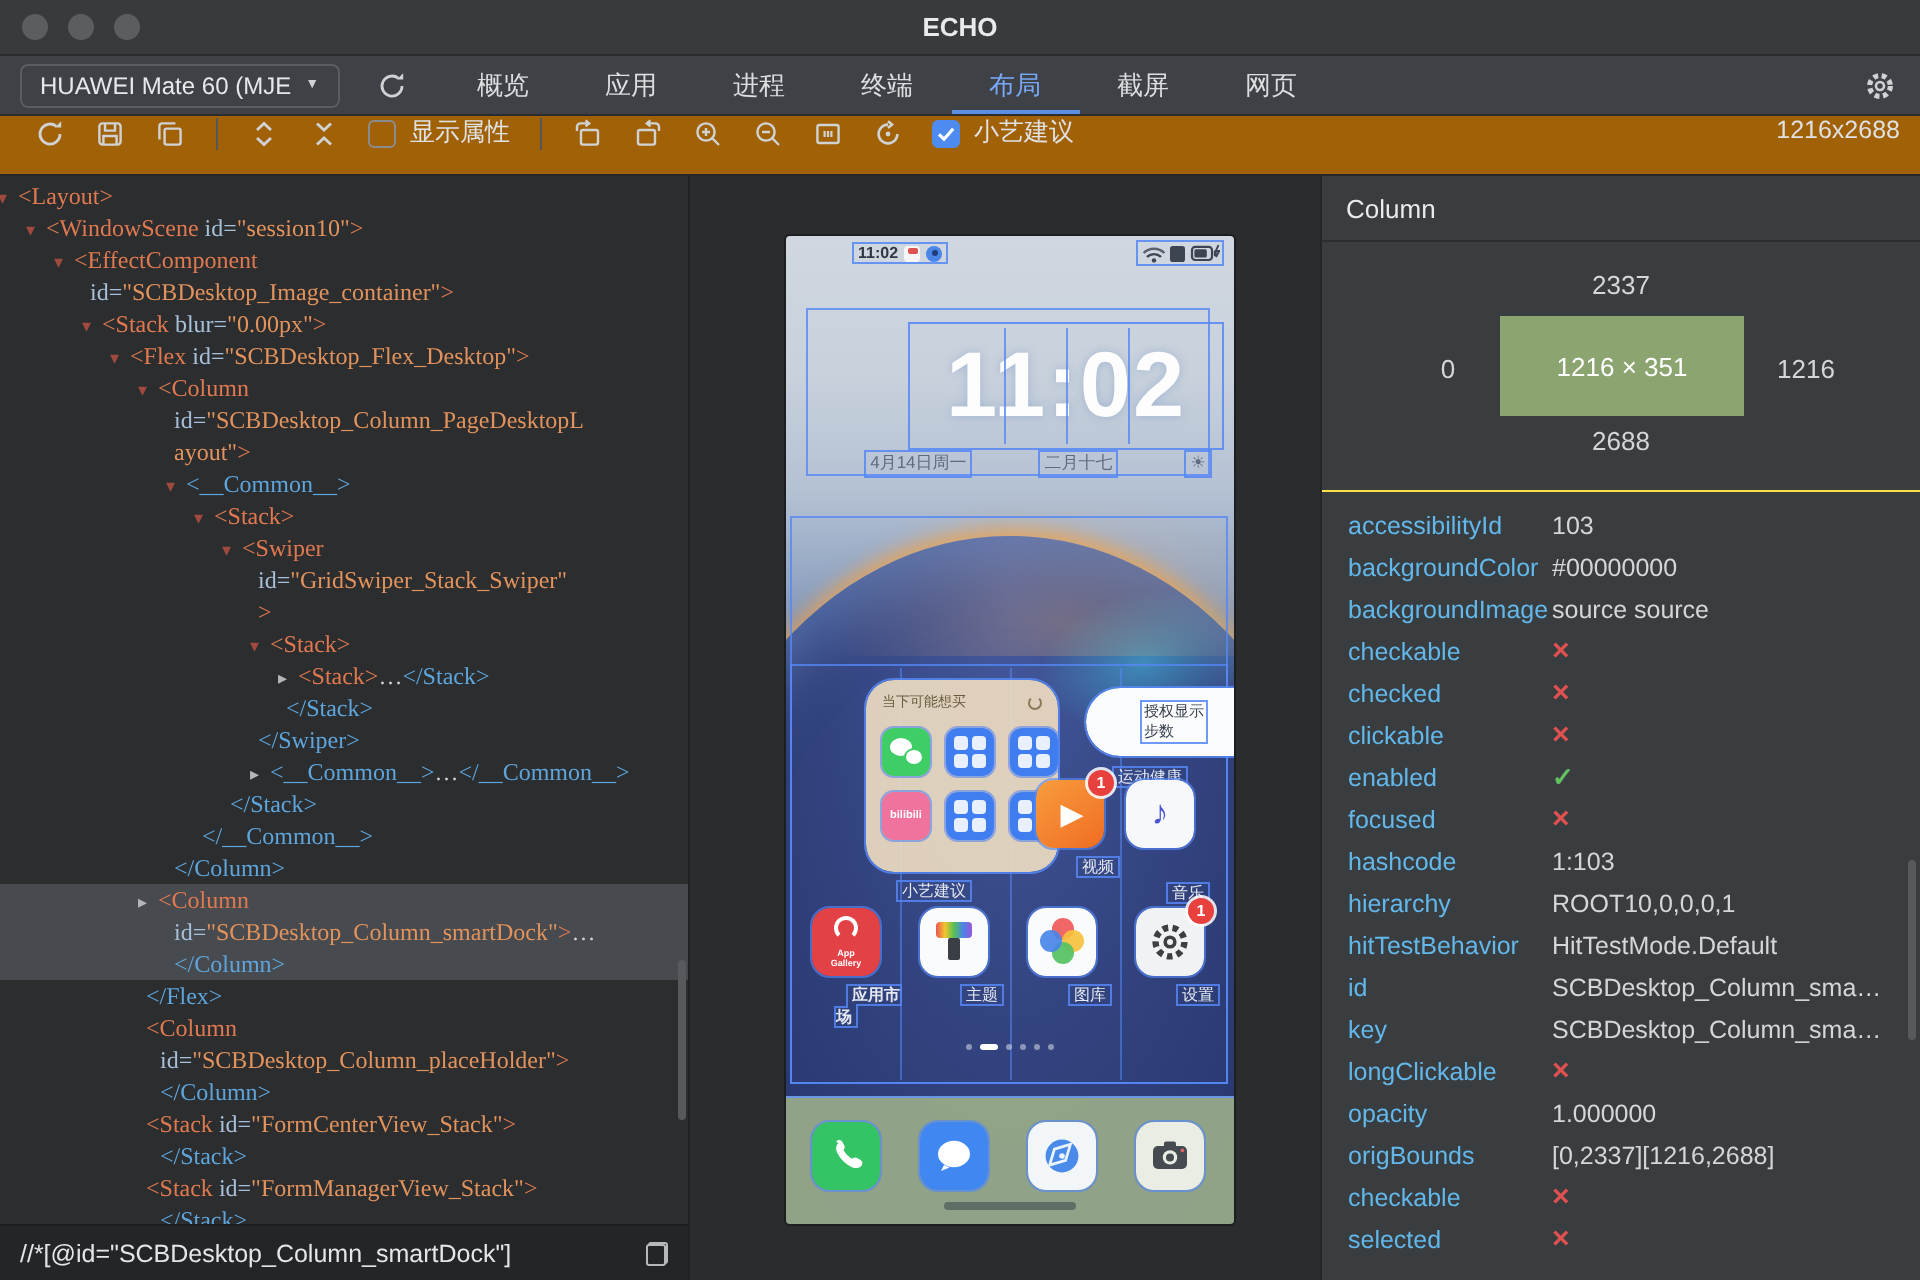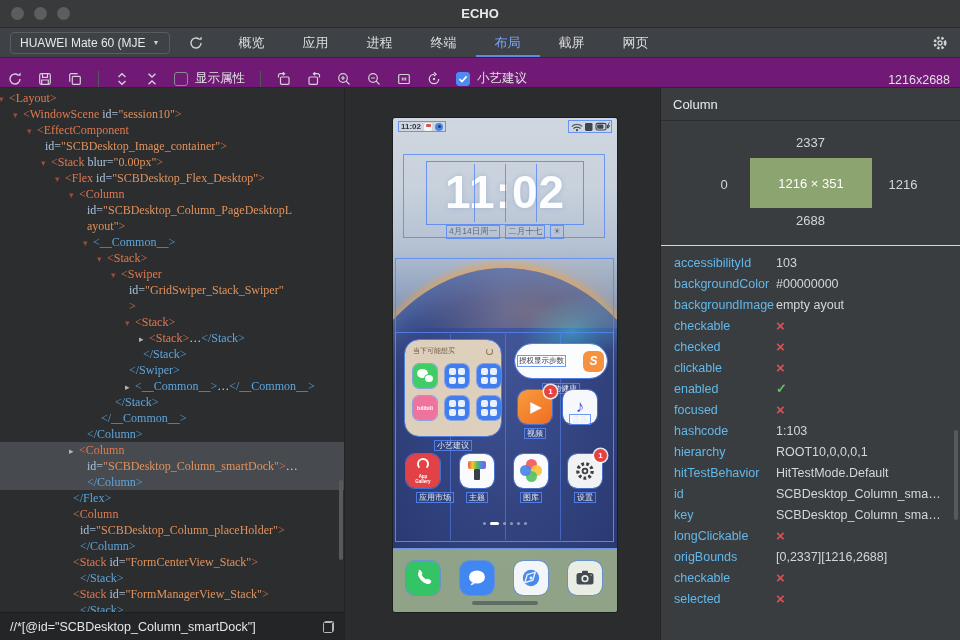--- a/index.html
+++ b/index.html
@@ -20,21 +20,21 @@
   .caret { font-size:7px; color:#cfd1d3; }
   .tbicon { width:16px; height:16px; color:#d0d2d4; }
   .tbicon svg { width:100%; height:100%; display:block; }
   .refbtn { margin-left:18px; }
   .tabs { display:flex; height:100%; margin-left:16px; }
   .tab { padding:0 19px; line-height:29px; font-size:13px; color:#dcdee0; cursor:default; }
   .tab.active { color:#79a7f7; box-shadow:inset 0 -2px 0 #5b8de0; }
   .gear { margin-left:auto; margin-right:12px; }
 
   
-  .toolbar { display:flex; align-items:flex-end; height:30px; background:#701a75; border-bottom:1px solid #26282a; }
+  .toolbar { display:flex; align-items:flex-start; height:30px; background:#a16207; border-bottom:1px solid #26282a; padding-left:10px; }
   .tbtn { display:flex; align-items:center; margin:0 7px; color:#c8cacc; }
   .tdiv { width:1px; height:16px; background:#54575a; margin:0 8px; }
   .cbox { width:14px; height:14px; border-radius:3px; border:1px solid #8a8d90; display:flex; align-items:center; justify-content:center; }
   .cbox.on { background:#4d8bf0; border-color:#4d8bf0; }
   .cbox svg { width:10px; height:10px; }
   .clabel { margin-left:7px; font-size:12.5px; color:#dfe1e3; }
   .resolution { margin-left:auto; margin-right:10px; font-size:12.5px; color:#dfe1e3; }
 
   
   .content { display:flex; height:552px; }
@@ -61,21 +61,21 @@
   .phone { position:absolute; left:48px; top:30px; width:224px; height:494px; overflow:hidden; border-radius:2px;
     box-shadow:0 0 0 1px #1d1e20;
     background:linear-gradient(180deg,#d0d7e0 0%,#c8d1dc 14%,#b4c1d3 26%,#8fa2c0 36%,#5e74a4 48%,#3d538e 60%,#2f4180 72%,#2a3a72 86%,#2e3e6e 100%); }
   .planet { position:absolute; left:-58px; top:150px; width:340px; height:420px; border-radius:50%;
     background:radial-gradient(ellipse at 50% 8%, #44589c 0%, #32437f 40%, #27356b 75%);
     box-shadow:0 -3px 9px 1px rgba(240,160,70,.75), inset 0 14px 30px rgba(150,190,240,.35); }
   .teal { position:absolute; right:-30px; top:163px; width:150px; height:100px; transform:rotate(-12deg);
     background:radial-gradient(closest-side, rgba(70,205,235,.5), rgba(70,205,235,0) 70%); }
   .glow { position:absolute; left:0; right:0; top:118px; height:92px;
     background:radial-gradient(ellipse at 62% 82%, rgba(250,180,100,.28), transparent 62%); }
-  .bb { outline:1px solid rgba(85,135,245,.85); }
+  .bb { outline:1px solid rgba(85,135,245,.85);margin-left:28px; }
   .box { position:absolute; border:1px solid rgba(85,135,245,.8); }
   .vline { position:absolute; top:216px; height:206px; width:0; border-left:1px solid rgba(85,135,245,.55); }
 
   .sbar { position:absolute; left:6px; right:6px; top:2px; height:13px; display:flex; justify-content:space-between; align-items:center; }
   .sb-l { display:flex; align-items:center; gap:3px; font-size:8px; font-weight:700; color:#2f3744; padding:0 2px; }
   .m1 { position:relative; width:8px; height:8px; background:#f5f6f8; border-radius:2px; }
   .m1::after { content:""; position:absolute; left:1.5px; top:1.5px; width:5px; height:3px; background:#e05152; border-radius:1px; }
   .m2 { position:relative; width:8px; height:8px; border-radius:50%; background:#4a86e8; }
   .m2::after { content:""; position:absolute; left:2.5px; top:2.5px; width:3px; height:3px; border-radius:50%; background:#1d3c78; }
   .sb-r { display:flex; align-items:center; padding:0 1px; }
@@ -474,27 +474,27 @@
           <div class="homebar"></div>
         </div>
       <div class="ai t-video" style="left: 125px; top: 272px;">
             <span class="play">▶</span>
             <span class="badge">1</span>
           </div>
           <div class="plabel" style="top: 310px; left: 114px; width: 56px;"><span class="bb">视频</span></div>
           <div class="ai t-music" style="left: 170px; top: 272px;">
             <span class="note">♪</span>
           </div>
-          <div class="plabel" style="top: 296px; left: 159px; width: 56px;"><span class="bb">音乐</span></div>
+          <div class="plabel" style="top: 323px; left: 159px; width: 56px;"><span class="bb">音乐</span></div>
           <div class="ai t-appgallery" style="left: 13px; top: 336px;">
             <i class="agring"></i>
             <span class="agtext">App
 Gallery</span>
           </div>
-          <div class="plabel" style="top: 374px; left: 14px; width: 56px;"><span class="bb">应用市场</span></div>
+          <div class="plabel" style="top: 374px; left: 2px; width: 56px; font-weight: bold;"><span class="bb">应用市场</span></div>
           <div class="ai t-themes" style="left: 67px; top: 336px;">
             <i class="brush"></i>
             <i class="bhandle"></i>
           </div>
           <div class="plabel" style="top: 374px; left: 56px; width: 56px;"><span class="bb">主题</span></div>
           <div class="ai t-gallery" style="left: 121px; top: 336px;">
             <i class="p p1"></i>
             <i class="p p2"></i>
             <i class="p p3"></i>
             <i class="p p4"></i>
@@ -524,21 +524,21 @@
           <div class="prow">
             <span class="pk">accessibilityId</span>
             <span class="pv">103</span>
           </div>
           <div class="prow">
             <span class="pk">backgroundColor</span>
             <span class="pv">#00000000</span>
           </div>
           <div class="prow">
             <span class="pk">backgroundImage</span>
-            <span class="pv">empty ayout</span>
+            <span class="pv">source source</span>
           </div>
           <div class="prow">
             <span class="pk">checkable</span>
             <span class="pv mark-x">×</span>
           </div>
           <div class="prow">
             <span class="pk">checked</span>
             <span class="pv mark-x">×</span>
           </div>
           <div class="prow">
@@ -571,20 +571,24 @@
           </div>
           <div class="prow">
             <span class="pk">key</span>
             <span class="pv">SCBDesktop_Column_sma…</span>
           </div>
           <div class="prow">
             <span class="pk">longClickable</span>
             <span class="pv mark-x">×</span>
           </div>
           <div class="prow">
+            <span class="pk">opacity</span>
+            <span class="pv">1.000000</span>
+          </div>
+          <div class="prow">
             <span class="pk">origBounds</span>
             <span class="pv">[0,2337][1216,2688]</span>
           </div>
           <div class="prow">
             <span class="pk">checkable</span>
             <span class="pv mark-x">×</span>
           </div>
           <div class="prow">
             <span class="pk">selected</span>
             <span class="pv mark-x">×</span>

